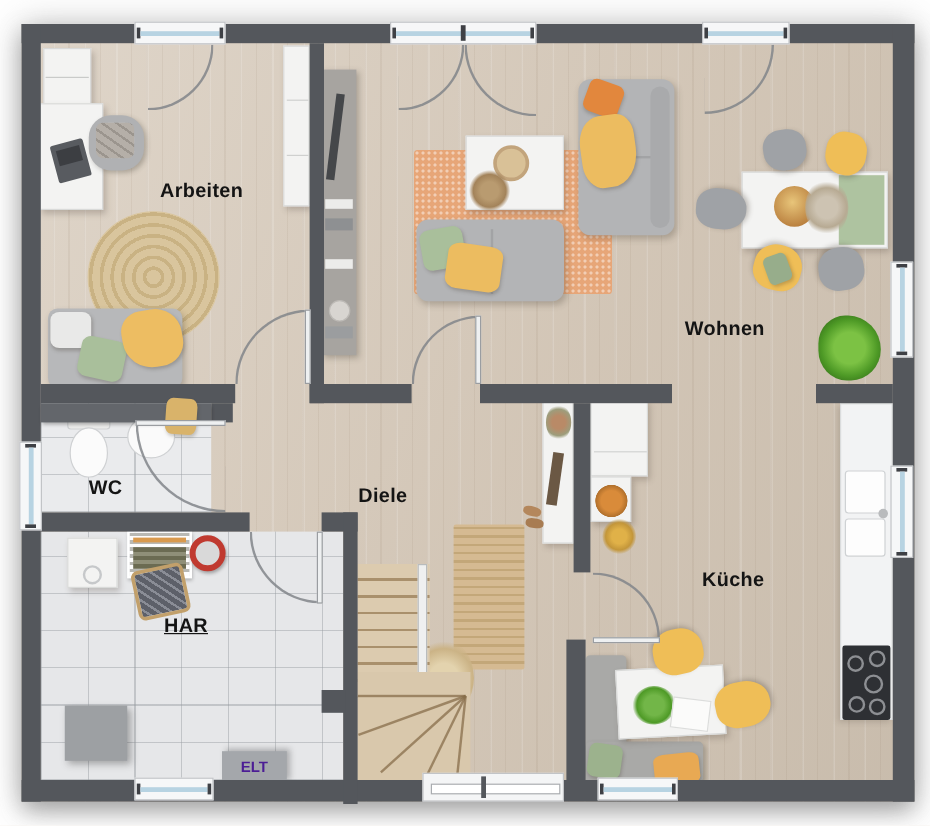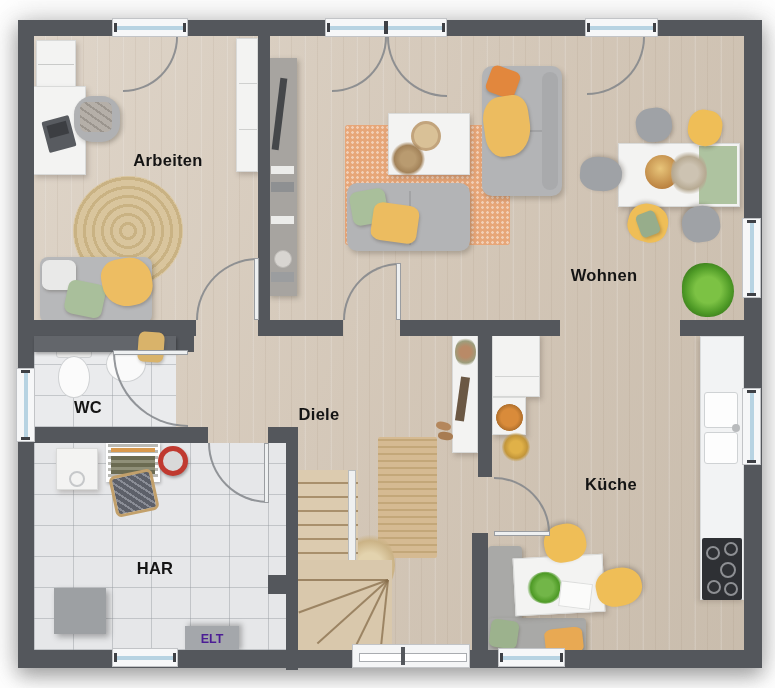--- a/index.html
+++ b/index.html
@@ -267,16 +267,16 @@
 
     <div class="f" style="left:334px;top:624px;width:118px;height:24px;background:#f4f5f6;border:1px solid #c2c4c7;">
       <div class="abs" style="left:6px;top:8px;width:106px;height:7px;background:#ffffff;border:1px solid #a9acb0;"></div>
       <div class="abs" style="left:48px;top:2px;width:4px;height:18px;background:#54575c;"></div>
     </div>
 
     <span class="lbl" style="left:150px;top:140px;">Arbeiten</span>
     <span class="lbl" style="left:586px;top:239px;margin-top:16px;">Wohnen</span>
     <span class="lbl" style="left:301px;top:368px;margin-top:26px;">Diele</span>
     <span class="lbl" style="left:70px;top:387px;">WC</span>
-    <span class="lbl" style="left:137px;top:548px;">HAR</span>
+    <span class="lbl" style="left:137px;top:502px;text-decoration:underline;">HAR</span>
     <span class="lbl" style="left:593px;top:464px;">Küche</span>
   </div>
 </div>
 
 </body></html>

